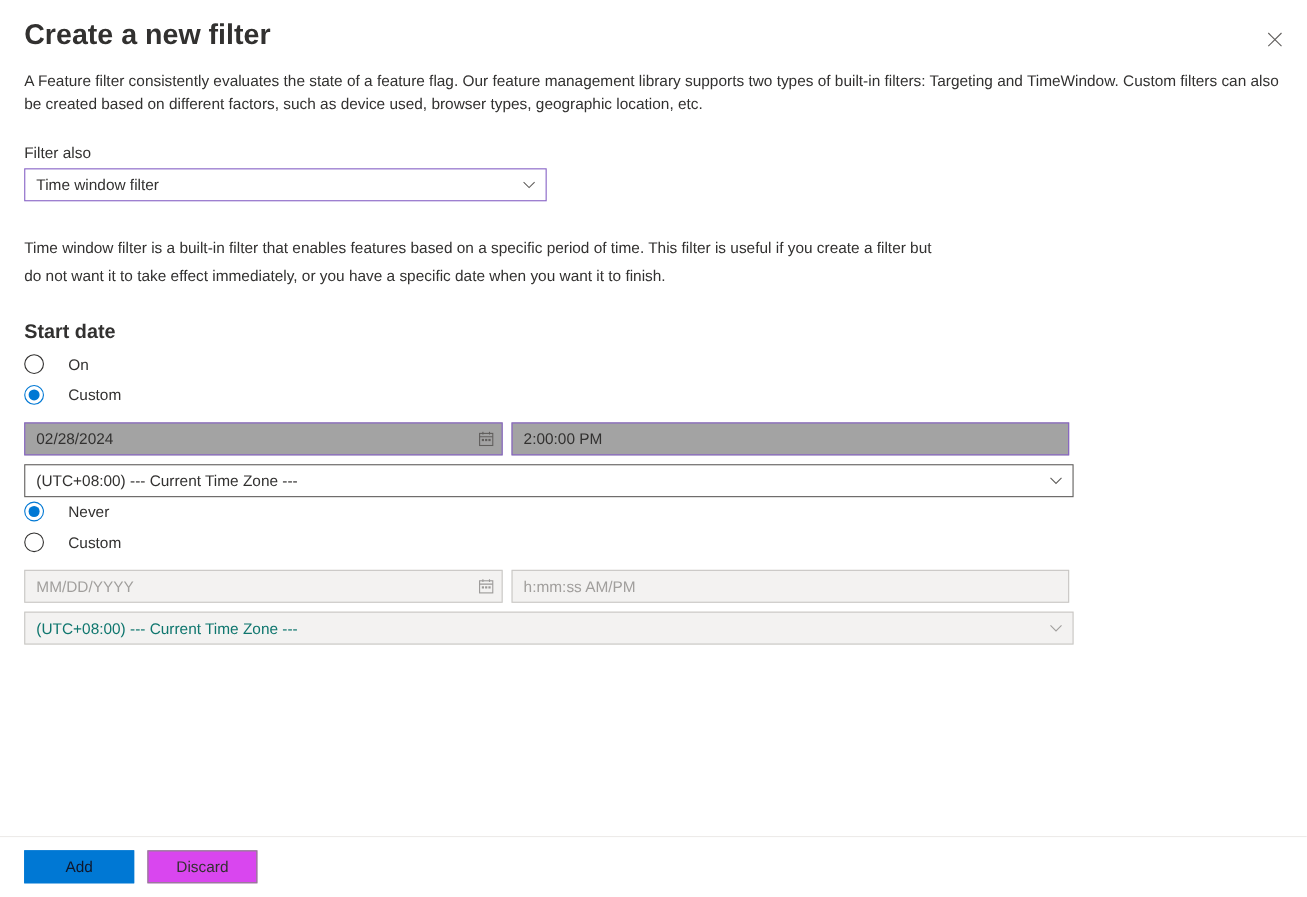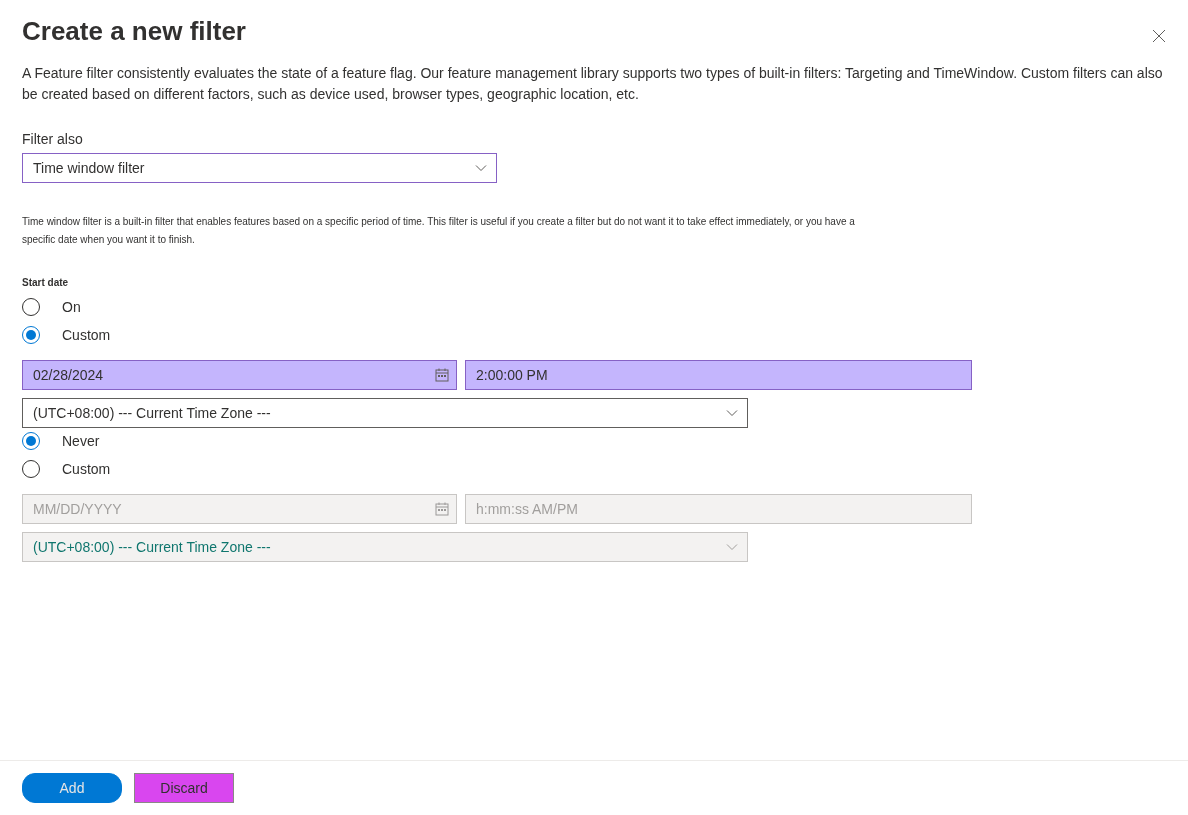--- a/index.html
+++ b/index.html
@@ -39,21 +39,21 @@
     line-height: 1.5;
     margin-bottom: 26px;
     max-width: 1160px;
   }
   .label {
     font-size: 14px;
     margin-bottom: 6px;
   }
   .section-heading {
     font-weight: 600;
-    font-size: 10px;
+    font-size: 18px;
     margin-top: 28px;
     margin-bottom: 10px;
   }
   .select-wrap {
     position: relative;
     width: 475px;
   }
   .select {
     height: 30px;
     width: 100%;
@@ -70,21 +70,21 @@
   }
   .chevron {
     position: absolute;
     right: 10px;
     top: 50%;
     transform: translateY(-50%);
     pointer-events: none;
   }
   .chevron svg { display: block; }
   .info-text {
-    font-size: 10px;
+    font-size: 14px;
     line-height: 1.8;
     margin-top: 30px;
     max-width: 840px;
   }
   .radio-group { margin-top: 4px; }
   .radio-row {
     display: flex;
     align-items: center;
     gap: 22px;
     margin-bottom: 10px;
@@ -124,30 +124,30 @@
   .time-field {
     position: relative;
     width: 507px;
   }
   .tz-row {
     margin-top: 8px;
     width: 874px;
   }
   .tz-select {
     position: relative;
-    width: 726px;
+    width: 954px;
   }
   .tz-select .select {
      border-color: #605e5c;
   }
   .input {
     height: 30px;
     width: 100%;
     border: 1px solid #605e5c;
-    background: #c4b5fd;
+    background: #a3a3a3;
     padding: 0 10px;
     font-size: 14px;
     font-family: inherit;
     color: #323130;
   }
   .input::placeholder { color: #605e5c; }
   .input.highlight { border-color: #8661c5; }
   .input.disabled, .select.disabled {
     background: #f3f2f1;
     color: #0f766e;
@@ -181,22 +181,21 @@
     font-size: 14px;
     font-family: inherit;
     cursor: pointer;
     border: 1px solid #8a8886;
     background: #d946ef;
     color: #323130;
   }
   .btn.primary {
     background: #0078d4;
     border-color: #0078d4;
-    color: #e5e5e5;
-    border-radius: 13px;
+    color: #0f172a;
   }
 </style>
 </head>
 <body>
 
 <div class="panel">
 
   <div class="header-row">
     <h1 class="title">Create a new filter</h1>
     <div class="close-btn">

